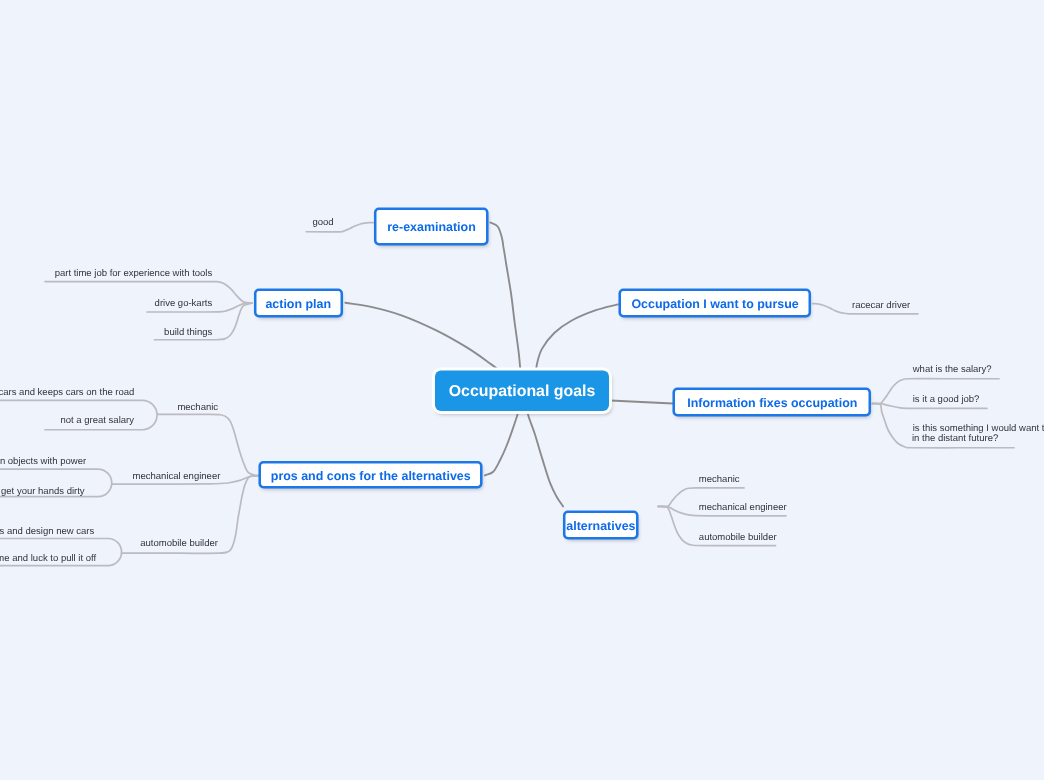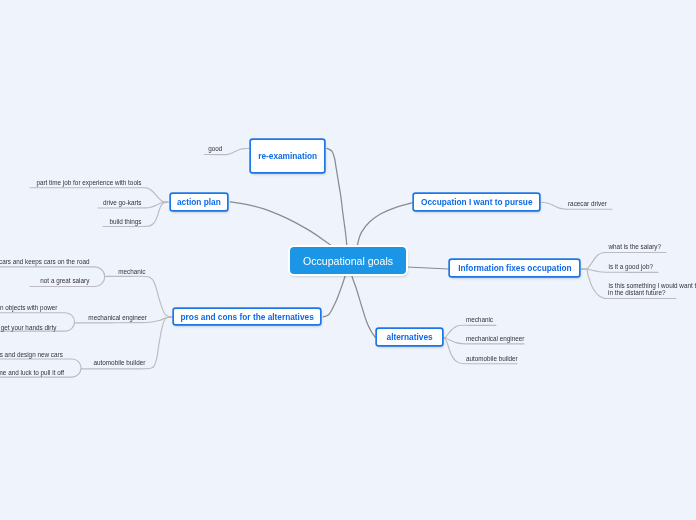--- a/index.html
+++ b/index.html
@@ -1,21 +1,21 @@
 <!DOCTYPE html>
 <html><head>
 <meta charset="utf-8">
 <style>
   html,body{margin:0;padding:0;}
   body{width:696px;height:520px;background:#eff3fc;-webkit-font-smoothing:antialiased;
        font-family:"Liberation Sans",sans-serif;overflow:hidden;}
   #stage{position:relative;width:696px;height:520px;background:#eff3fc;}
   svg.links{position:absolute;left:0;top:0;width:696px;height:520px;}
   .node{position:absolute;box-sizing:border-box;white-space:nowrap;}
-  .root{background:#1b95e6;color:#fff;font-weight:normal;font-size:10.6px;border-radius:4px;
+  .root{background:#1b95e6;color:#fff;font-weight:bold;font-size:10.6px;border-radius:4px;
         display:flex;align-items:center;justify-content:center;
         box-shadow:0 0 0 2px #fff,1px 2px 3px rgba(0,0,0,.3);}
   .branch{background:#fff;color:#0d6ae8;font-weight:bold;font-size:8.3px;
         border-radius:1.6px;
         display:flex;align-items:center;justify-content:center;
         box-shadow:0 0 0 1.7px #1c78e8, 1px 2px 3px rgba(0,0,0,.3);}
   .leaf{position:absolute;color:#32343c;font-size:6.35px;line-height:7.6px;white-space:nowrap;}
   .leaf.r{text-align:left;}
   .leaf.l{text-align:right;}
 </style>
@@ -61,33 +61,33 @@
       <path d="M0,312.7 L65.3,312.7 A9.2,9.2 0 0 1 65.3,331.1 L0,331.1"></path>
 
       <path d="M0,359 L72,359 A9.05,9.05 0 0 1 72,377.1 L0,377.1"></path>
     </g>
   </svg>
 
   <div class="node root" style="left:290px;top:247px;width:116px;height:27px;">
     <span>Occupational goals</span>
   </div>
 
-  <div class="node branch" style="left:250.9px;top:139.9px;width:73.6px;height:32px;">
+  <div class="node branch" style="left:250.9px;top:139.9px;width:73.6px;height:22px;">
     <span>re-examination</span>
   </div>
   <div class="node branch" style="left:170.5px;top:193.7px;width:56.7px;height:16px;">
     <span>action plan</span>
   </div>
   <div class="node branch" style="left:414.3px;top:193.6px;width:124.9px;height:16.1px;align-items:center;">
     <span>Occupation I want to pursue</span>
   </div>
   <div class="node branch" style="left:450.3px;top:260.3px;width:129.2px;height:16.0px;">
     <span>Information fixes occupation</span>
   </div>
-  <div class="node branch" style="left:377.1px;top:329px;width:65px;height:16.1px;">
+  <div class="node branch" style="left:377.1px;top:342px;width:47px;height:16.1px;">
     <span>alternatives</span>
   </div>
   <div class="node branch" style="left:173.8px;top:309.3px;width:146.7px;height:15.1px;">
     <span>pros and cons for the alternatives</span>
   </div>
 
   <div class="leaf l" style="right:473.6px;top:145.1px;">good</div>
 
   <div class="leaf l" style="right:554.5px;top:179.4px;">part time job for experience with tools</div>
   <div class="leaf l" style="right:554.5px;top:199.2px;">drive go-karts</div>

